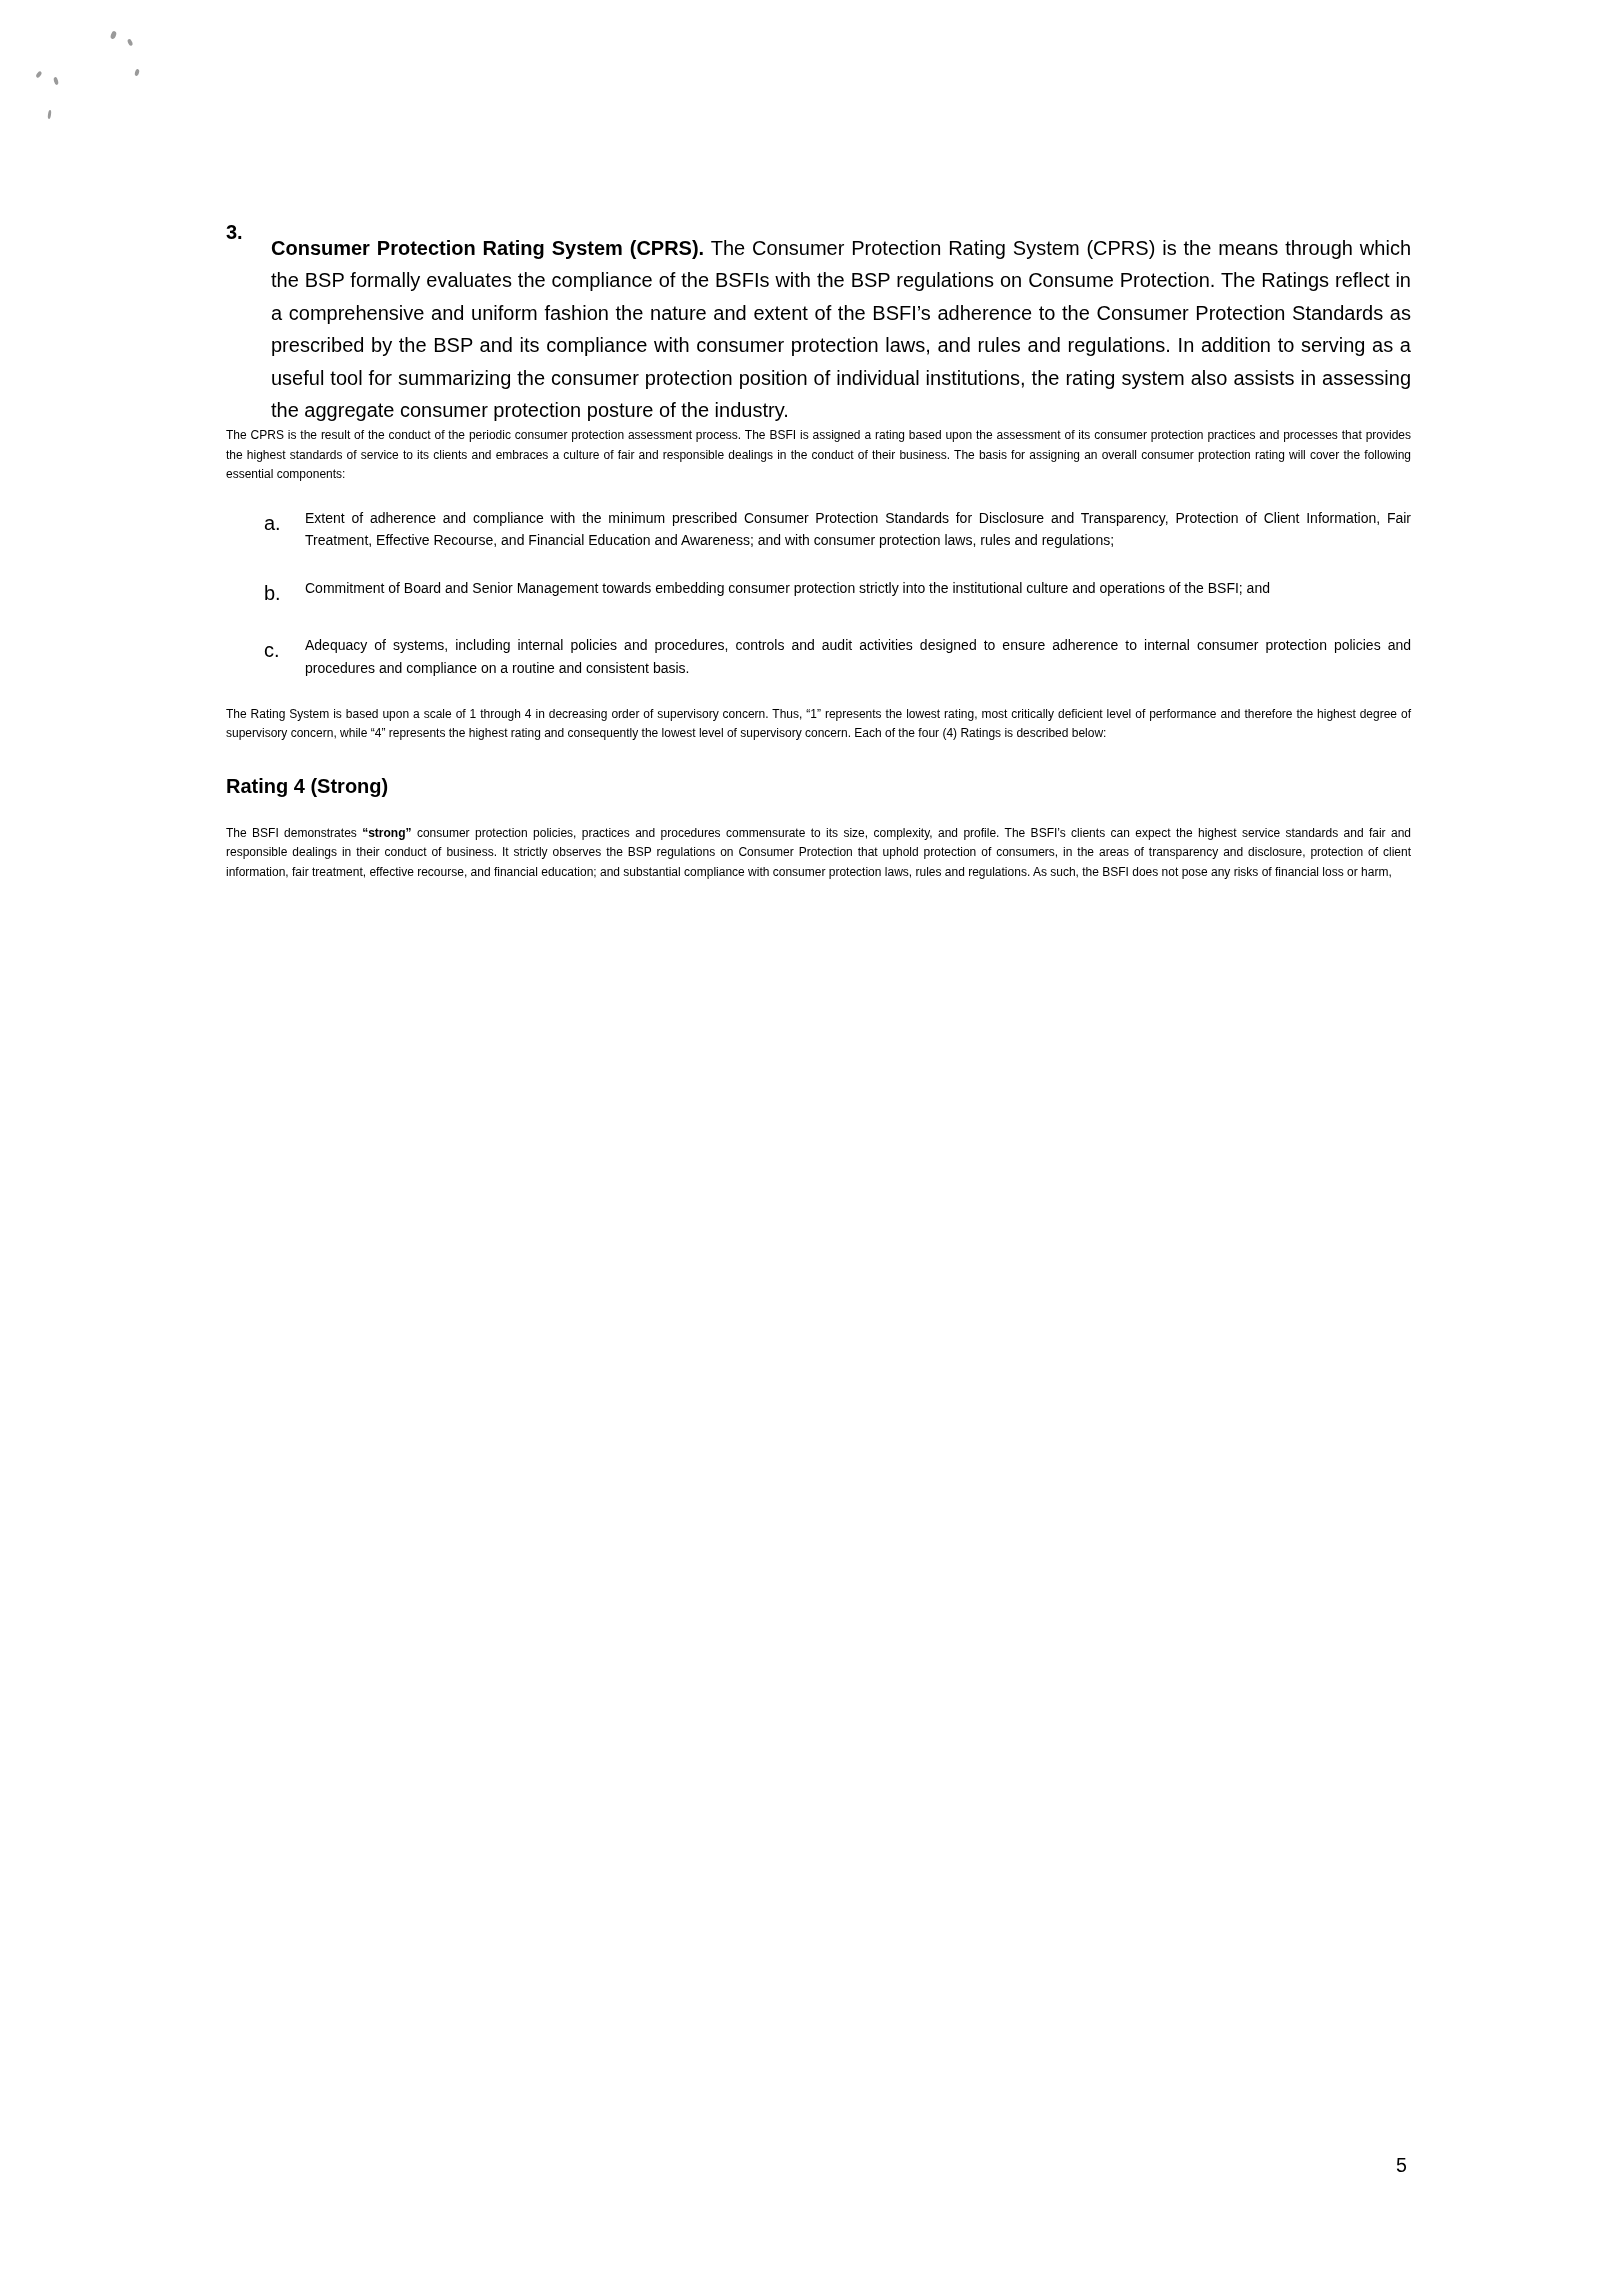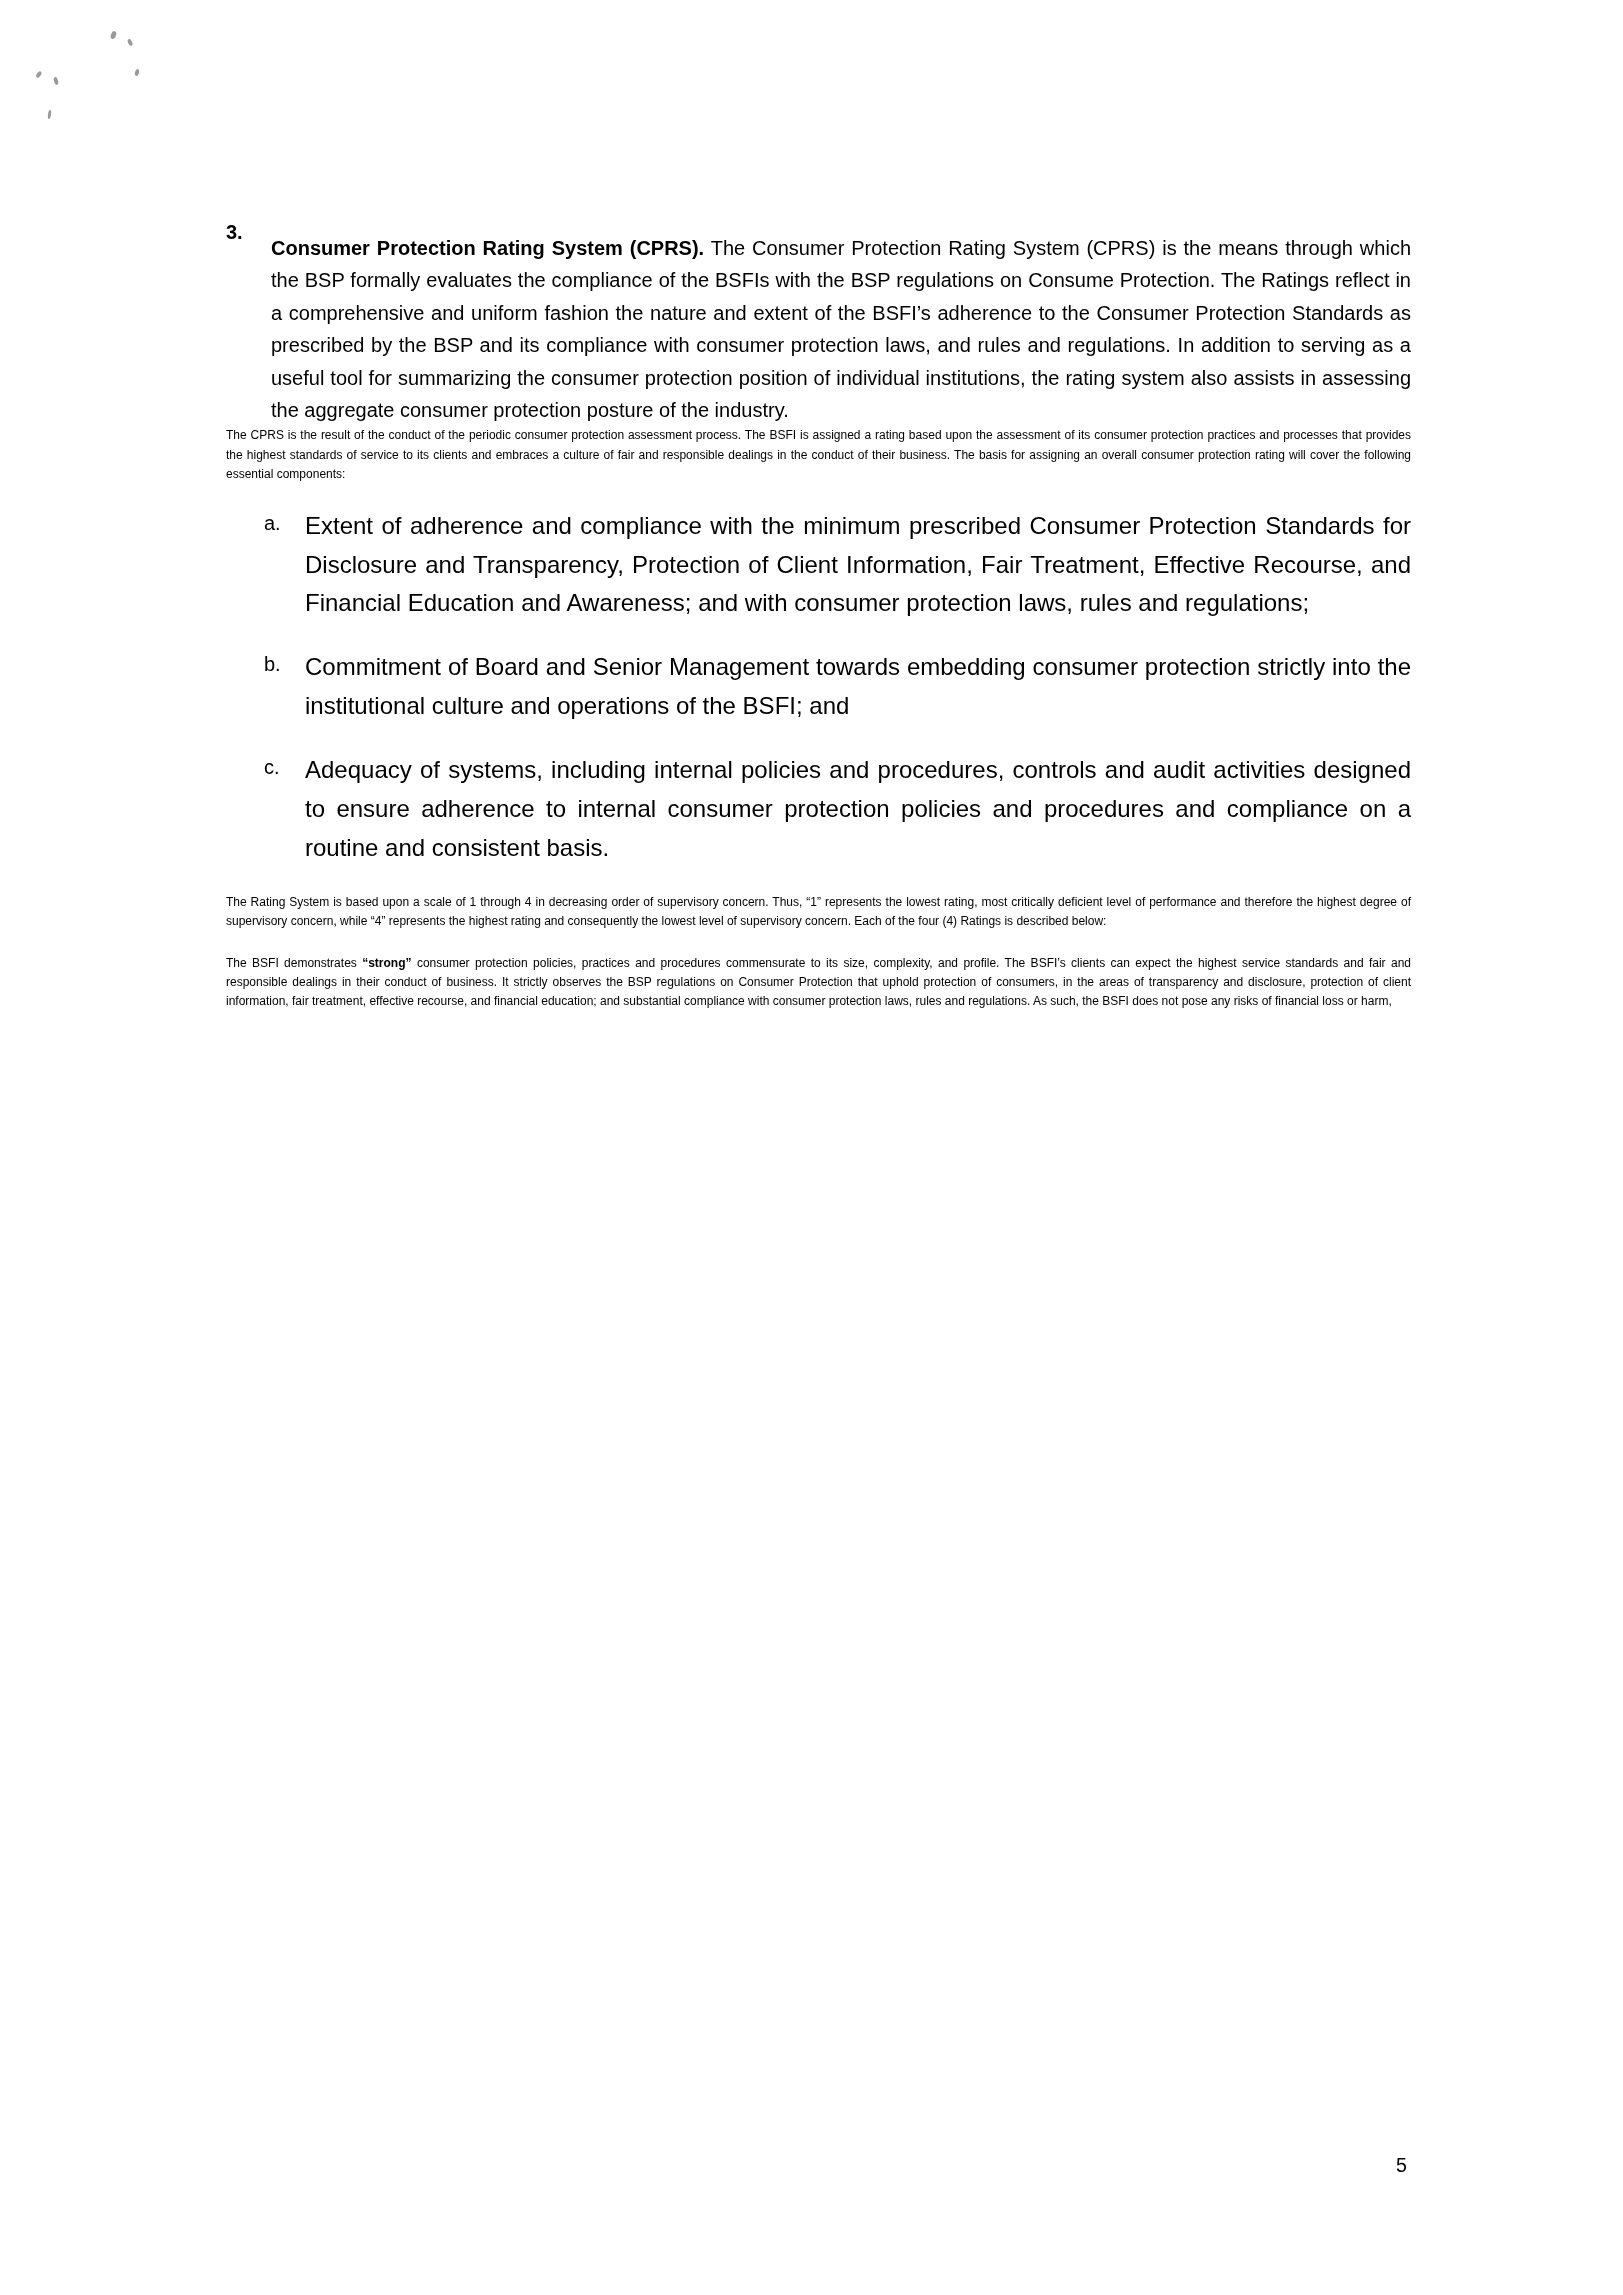--- a/index.html
+++ b/index.html
@@ -77,21 +77,21 @@
   .list-marker {
     flex: 0 0 auto;
     width: 41px;
     padding-left: 38px;
     font-size: 20px;
     line-height: 1.62;
     box-sizing: content-box;
   }
   .list-text {
     flex: 1 1 auto;
-    font-size: 24px;
+    font-size: 14px;
     line-height: 1.62;
     text-align: justify;
   }
   .heading {
     font-size: 20px;
     font-weight: bold;
     line-height: 1.62;
     margin: 26px 0 22px 0;
   }
   .strong-quoted {
@@ -138,20 +138,21 @@
       <div class="list-text">Commitment of Board and Senior Management towards embedding consumer protection strictly into the institutional culture and operations of the BSFI; and</div>
     </div>
 
     <div class="list-item">
       <div class="list-marker">c.</div>
       <div class="list-text"> Adequacy of systems, including internal policies and procedures, controls and audit activities designed to ensure adherence to internal consumer protection policies and procedures and compliance on a routine and consistent basis.</div>
     </div>
 
     <p class="para spacer-para">The Rating System is based upon a scale of 1 through 4 in decreasing order of supervisory concern.  Thus, “1” represents the lowest rating, most critically deficient level of performance and therefore the highest degree of supervisory concern, while “4” represents the highest rating and consequently the lowest level of supervisory concern.  Each of the four (4) Ratings is described below:</p>
 
+    <div class="heading">Rating 4 (Strong)</div>
 
     <p class="para"><span>The BSFI demonstrates </span><span class="strong-quoted">“strong”</span><span> consumer protection policies, practices and procedures commensurate to its size, complexity, and profile.  The BSFI’s clients can expect the highest service standards and fair and responsible dealings in their conduct of business. It strictly observes the BSP regulations on Consumer Protection that uphold protection of consumers, in the areas of transparency and disclosure, protection of client information, fair treatment, effective recourse, and financial education; and substantial compliance with consumer protection laws, rules and regulations.  As such, the BSFI does not pose any risks of financial loss or harm,</span></p>
 
   </div>
 
   <div class="page-number">5</div>
 
 </div>
 
 

